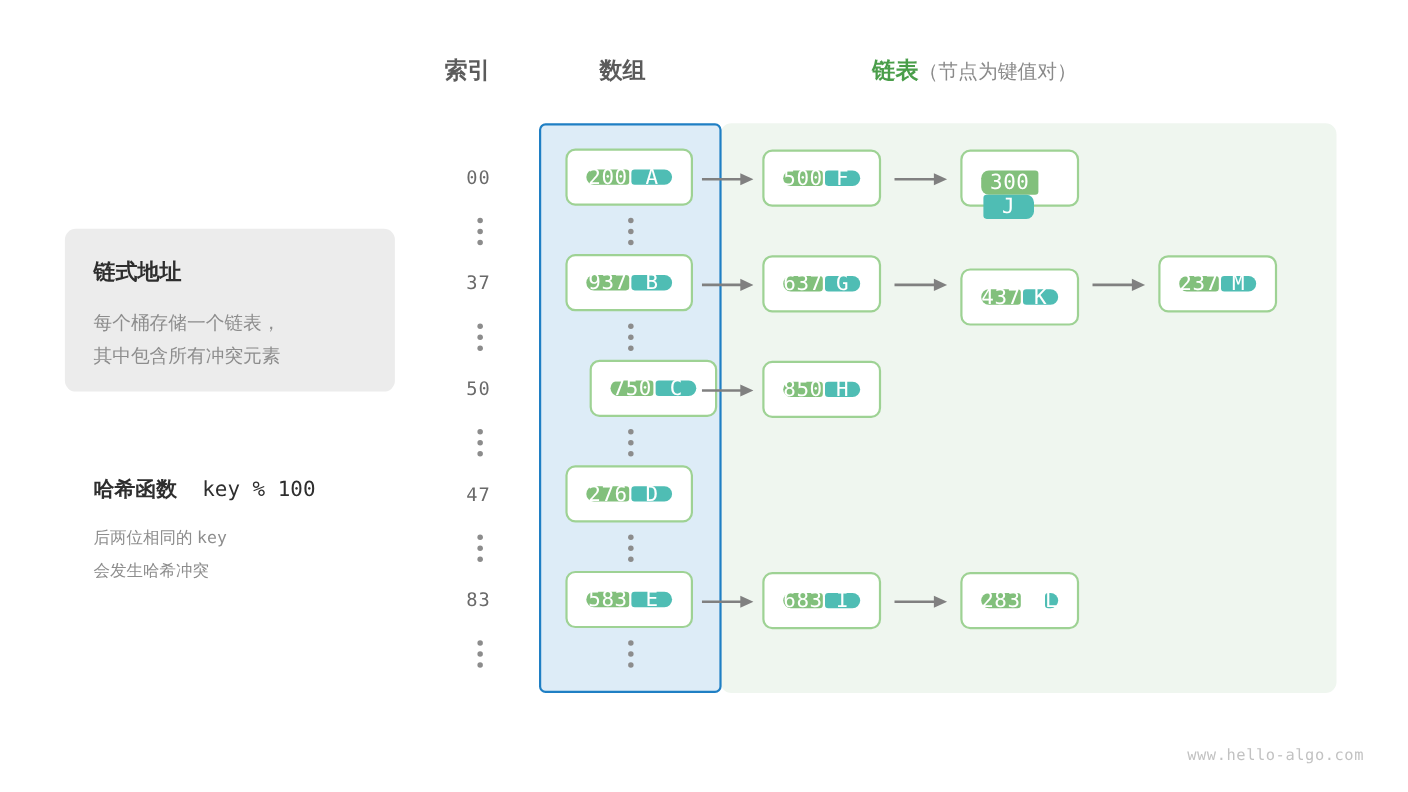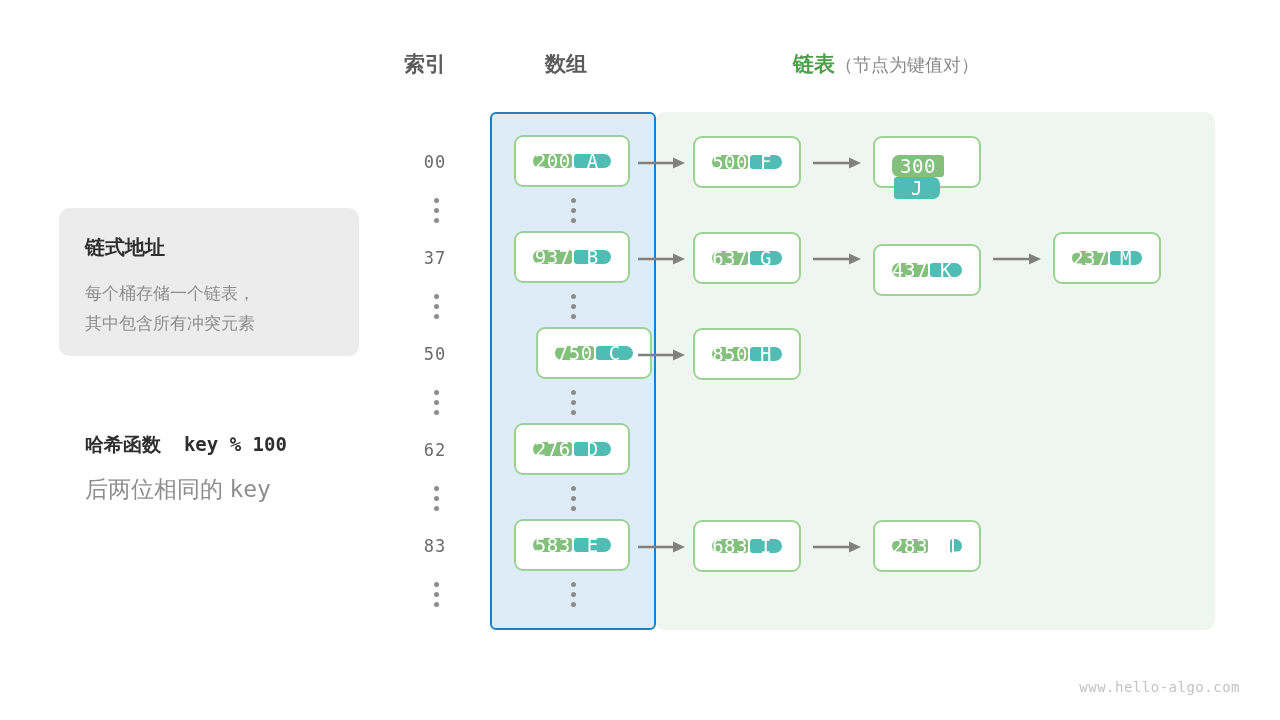--- a/index.html
+++ b/index.html
@@ -163,26 +163,26 @@
   }
   .hash-note .title {
     font-size: 19px;
     font-weight: bold;
     color: #2e2e2e;
     white-space: nowrap;
     margin-bottom: 16px;
   }
   .hash-note .title .mono {
     font-family: "DejaVu Sans Mono", "Liberation Mono", monospace;
-    font-weight: bold;
+    font-weight: normal;
     font-size: 19px;
     color: #2e2e2e;
   }
   .hash-note .line {
-    font-size: 23px;
+    font-size: 15px;
     color: #8d8d8d;
     line-height: 30px;
   }
   .hash-note .line .mono {
     font-family: "DejaVu Sans Mono", "Liberation Mono", monospace;
   }
 
   
   .watermark {
     position: absolute;
@@ -293,21 +293,21 @@
       <div class="ellipsis" style="left: 431px; top: 390px;">
         <i></i>
         <i></i>
         <i></i>
       </div>
       <div class="ellipsis" style="left: 568px; top: 390px;">
         <i></i>
         <i></i>
         <i></i>
       </div>
-      <div class="row-index" style="left: 400px; top: 440px;">62</div>
+      <div class="row-index" style="left: 400px; top: 440px;">47</div>
       <div class="node array-node" style="left: 514px; top: 423px;">
         <div class="cell key">276</div>
         <div class="cell val">D</div>
       </div>
       <div class="ellipsis" style="left: 431px; top: 486px;">
         <i></i>
         <i></i>
         <i></i>
       </div>
       <div class="ellipsis" style="left: 568px; top: 486px;">
@@ -350,16 +350,17 @@
 
   <div class="info-card">
     <div class="title">链式地址</div>
     <div class="line">每个桶存储一个链表，</div>
     <div class="line">其中包含所有冲突元素</div>
   </div>
 
   <div class="hash-note">
     <div class="title"><span>哈希函数</span><span class="mono">&nbsp;&nbsp;</span><span class="mono">key % 100</span></div>
     <div class="line"><span>后两位相同的</span><span>&nbsp;</span><span class="mono">key</span></div>
+    <div class="line">会发生哈希冲突</div>
   </div>
 
   <div class="watermark">www.hello-algo.com</div>
 </div>
 
 </body></html>

